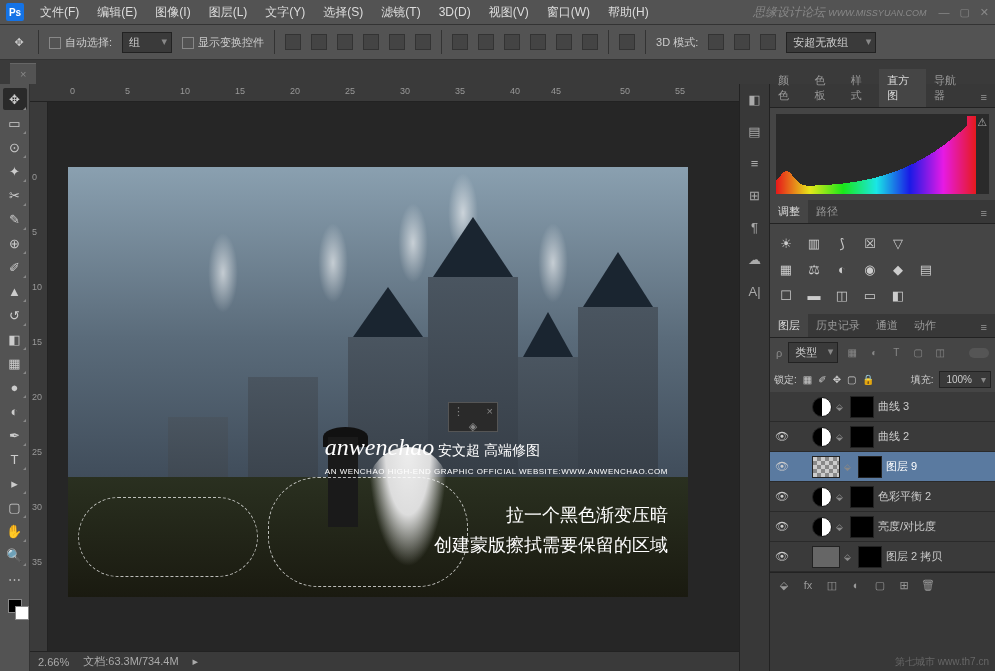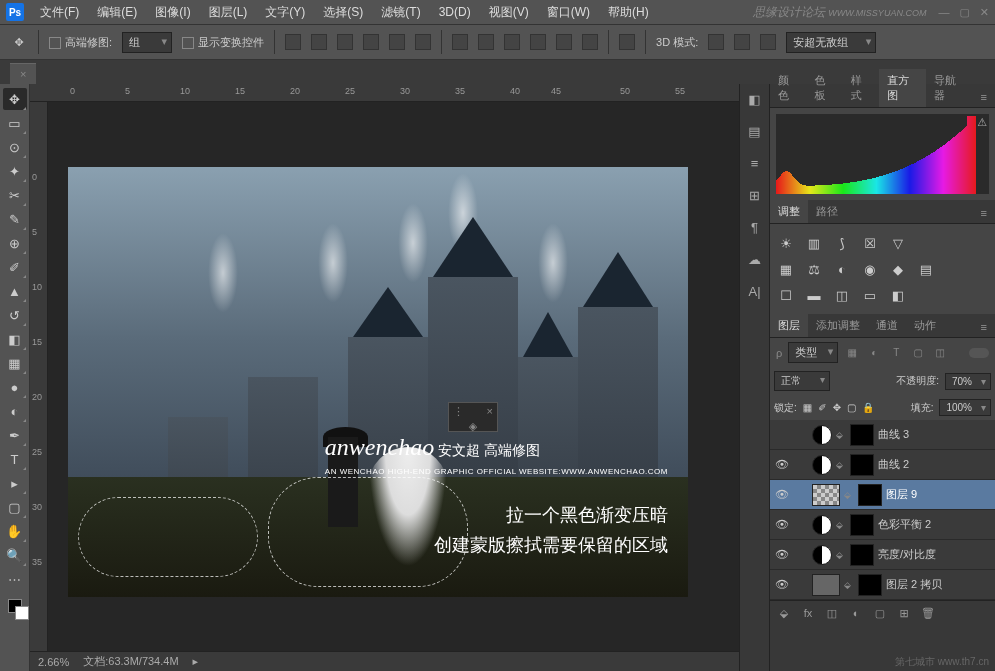--- a/index.html
+++ b/index.html
@@ -123,21 +123,21 @@
     <div class="win-controls">
       <span>—</span>
       <span>▢</span>
       <span>✕</span>
     </div>
   </div>
 
   <div class="optbar">
     <span class="ico">✥</span>
     <div class="sep"></div>
-    <label><span class="chk"></span><span>高端修图:</span></label>
+    <label><span class="chk"></span><span>自动选择:</span></label>
     <div class="dropdown">组</div>
     <label><span class="chk"></span><span>显示变换控件</span></label>
     <div class="sep"></div>
     <div class="tiny-ico"></div>
     <div class="tiny-ico"></div>
     <div class="tiny-ico"></div>
     <div class="tiny-ico"></div>
     <div class="tiny-ico"></div>
     <div class="tiny-ico"></div>
     <div class="sep"></div>
@@ -520,40 +520,35 @@
             <div class="adj-ico">☐</div>
             <div class="adj-ico">▬</div>
             <div class="adj-ico">◫</div>
             <div class="adj-ico">▭</div>
             <div class="adj-ico">◧</div>
           </div>
         </div>
 
         <div class="panel-tabs">
           <div class="ptab active">图层</div>
-          <div class="ptab">添加调整</div>
+          <div class="ptab">历史记录</div>
           <div class="ptab">通道</div>
           <div class="ptab">动作</div>
           <div class="ptab" style="margin-left:auto">≡</div>
         </div>
         <div class="panel-body" style="padding:0">
           <div class="layer-filter">
             <span style="color:#888">ρ</span>
             <div class="dropdown">类型</div>
             <div class="fi">▦</div>
             <div class="fi">◐</div>
             <div class="fi">T</div>
             <div class="fi">▢</div>
             <div class="fi">◫</div>
             <div class="fi" style="margin-left:auto;width:20px;height:10px;background:#555;border-radius:5px"></div>
-          </div>
-          <div class="layer-opts">
-            <div class="dropdown">正常</div>
-            <span style="margin-left:auto">不透明度:</span>
-            <div class="dropdown" style="min-width:40px">70%</div>
           </div>
           <div class="layer-opts">
             <span>锁定:</span>
             <span>▦</span>
             <span>✐</span>
             <span>✥</span>
             <span>▢</span>
             <span>🔒</span>
             <span style="margin-left:auto">填充:</span>
             <div class="dropdown" style="min-width:40px">100%</div>

